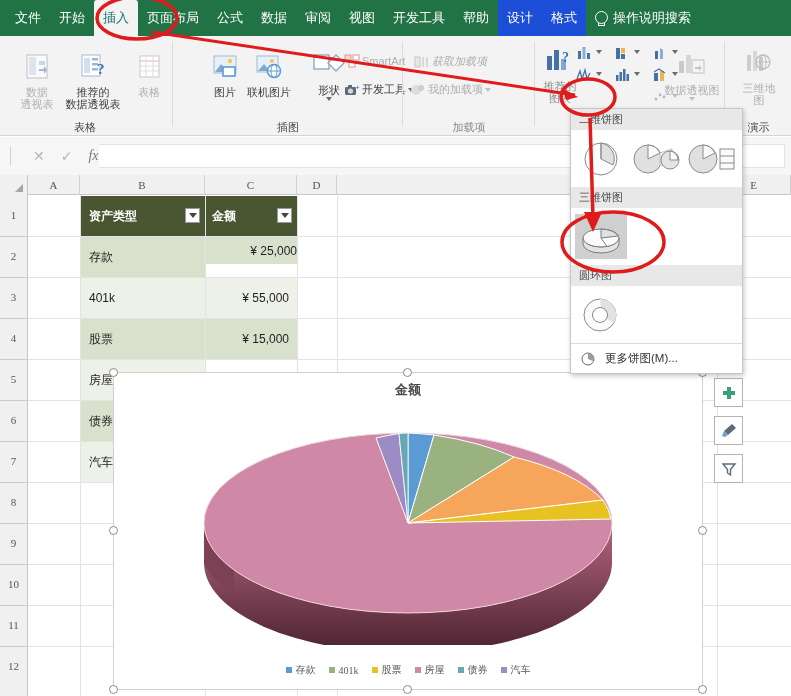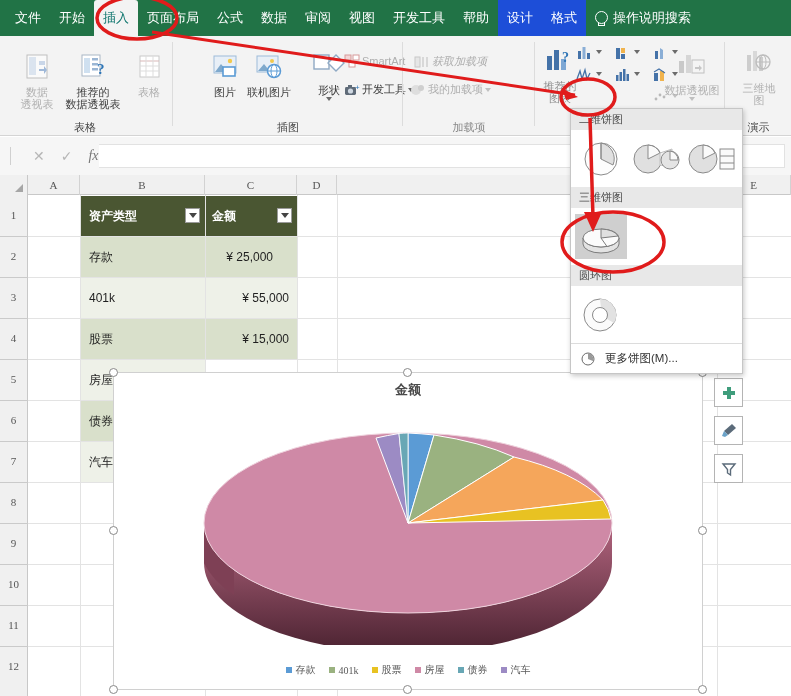--- a/index.html
+++ b/index.html
@@ -474,21 +474,21 @@
     <div class="gline-h" style="top:389px;"></div>
       <div class="gline-h" style="top:430px;"></div>
     <div class="gline-h" style="top:471px;"></div>
 
     <div class="tcell thead" style="left:81px; top:21px; width:124px; height:40px; padding-left:8px;">资产类型</div>
     <div class="filterbtn" style="left:185px; top:33px;"></div>
     <div class="tcell thead" style="left:206px; top:21px; width:91px; height:40px; padding-left:6px;">金额</div>
     <div class="filterbtn" style="left:277px; top:33px;"></div>
 
     <div class="tcell tr-a" style="left:81px; top:62px; width:124px; height:40px; padding-left:8px;">存款</div>
-    <div class="tcell tr-a" style="left:206px; top:62px; width:91px; height:40px; padding-right:24px; justify-content:flex-end;">¥   25,000</div>
+    <div class="tcell tr-a" style="left:206px; top:62px; width:91px; height:27px; padding-right:0; justify-content:flex-end;">¥   25,000</div>
 
     <div class="tcell tr-b" style="left:81px; top:103px; width:124px; height:40px; padding-left:8px;">401k</div>
     <div class="tcell tr-b" style="left:206px; top:103px; width:91px; height:40px; padding-right:8px; justify-content:flex-end;">¥   55,000</div>
 
     <div class="tcell tr-a" style="left:81px; top:144px; width:124px; height:40px; padding-left:8px;">股票</div>
     <div class="tcell tr-a" style="left:206px; top:144px; width:91px; height:40px; padding-right:8px; justify-content:flex-end;">¥   15,000</div>
 
     <div class="tcell tr-b" style="left:81px; top:185px; width:124px; height:40px; padding-left:8px;">房屋</div>
     <div class="tcell tr-a" style="left:81px; top:226px; width:124px; height:40px; padding-left:8px;">债券</div>
     <div class="tcell tr-b" style="left:81px; top:267px; width:124px; height:40px; padding-left:8px;">汽车</div>

